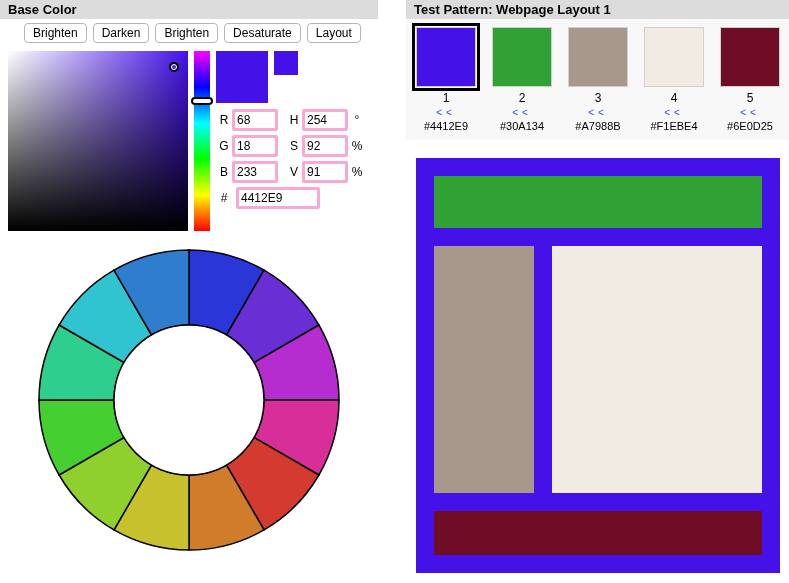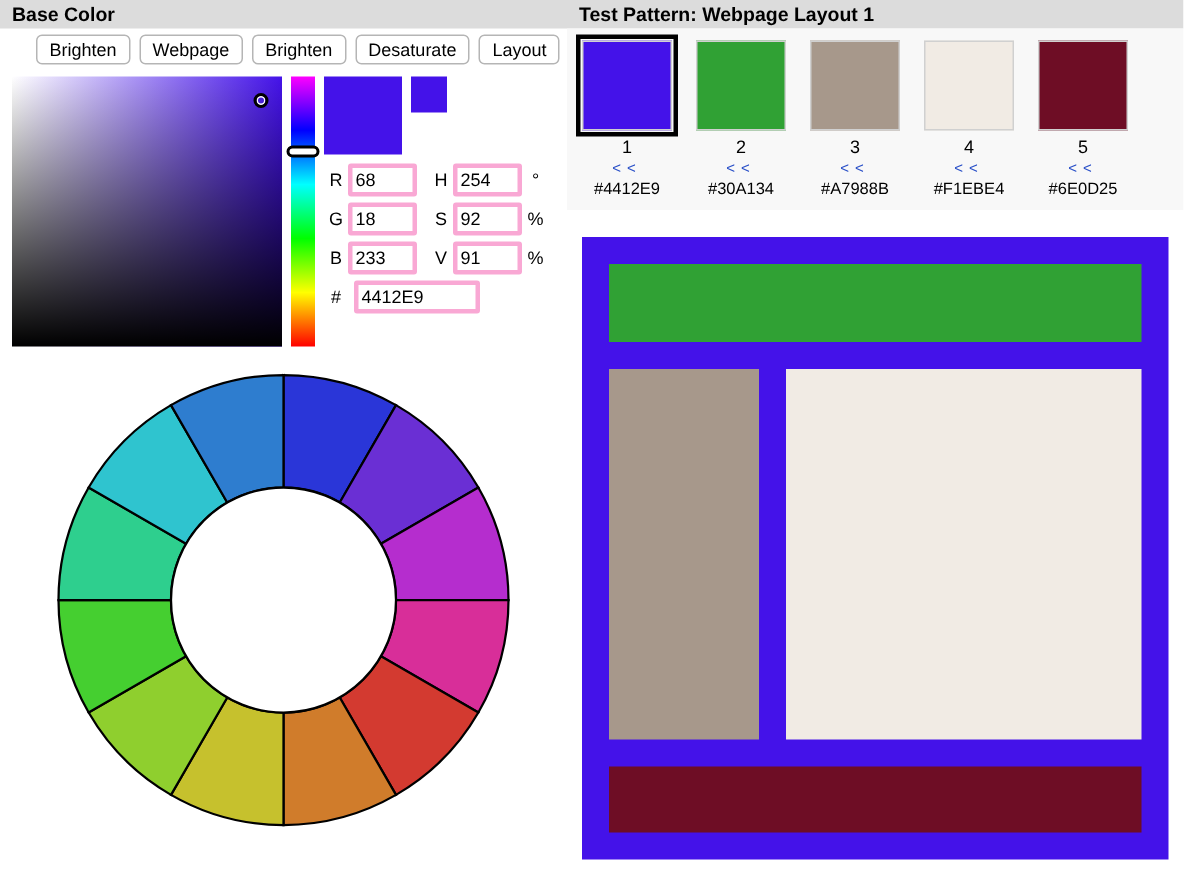--- a/index.html
+++ b/index.html
@@ -17,20 +17,21 @@
   }
   .left-pane {
     width: 378px;
     display: flex;
     flex-direction: column;
   }
   .right-pane {
     flex: 1;
     display: flex;
     flex-direction: column;
+    margin-left: 28px;
   }
   .panel-header {
     background: #dcdcdc;
     padding: 2px 8px;
     font-weight: bold;
     font-size: 13px;
   }
   .toolbar {
     display: flex;
     gap: 6px;
@@ -186,21 +187,21 @@
   }
 </style>
 </head>
 <body>
 
 <div class="root">
   <div class="left-pane">
     <div class="panel-header">Base Color</div>
     <div class="toolbar">
       <button class="btn">Brighten</button>
-      <button class="btn">Webpage</button>
+      <button class="btn">Darken</button>
       <button class="btn">Brighten</button>
       <button class="btn">Desaturate</button>
       <button class="btn">Layout</button>
     </div>
     <div class="picker-area">
       <div class="sv-picker" style="--hue:#4412E9">
         <div class="sv-cursor" style="left:92%;top:9%"></div>
       </div>
       <div class="hue-bar">
         <div class="hue-cursor" style="top:28%"></div>

